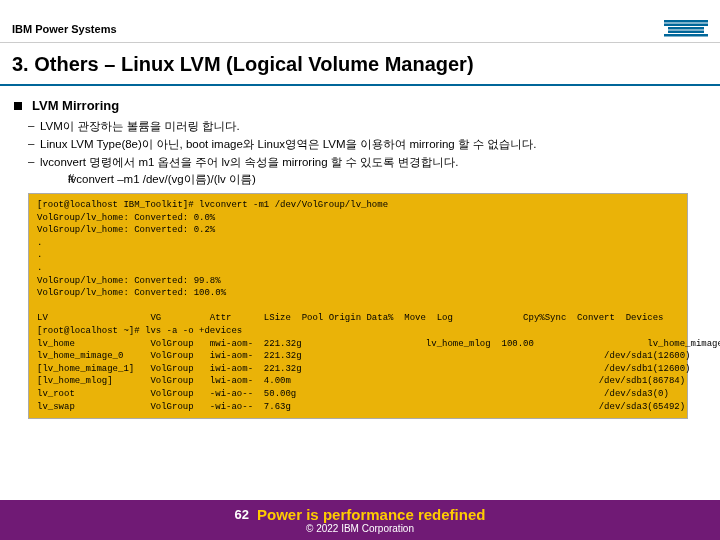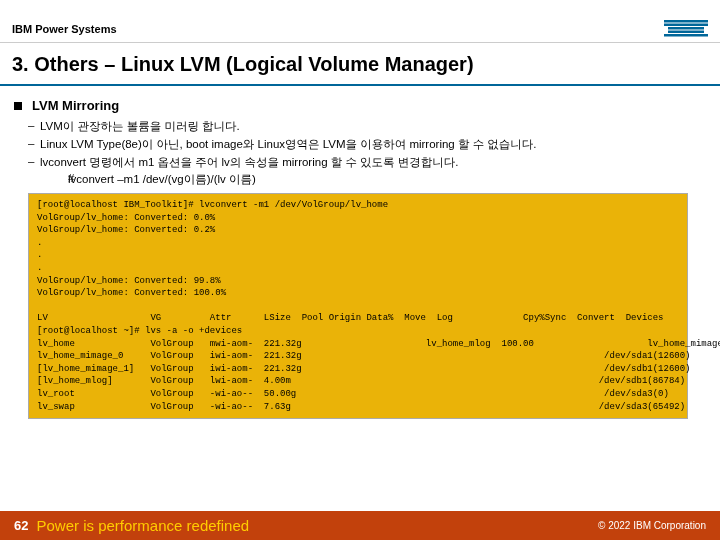--- a/index.html
+++ b/index.html
@@ -91,40 +91,41 @@
       max-width: 660px;
     }
     .terminal-box .term-line {
       white-space: pre;
     }
     #footer {
       position: absolute;
       bottom: 0;
       left: 0;
       right: 0;
-      background: #c2410c;
+      background: #701a75;
       color: #fff;
       display: flex;
       justify-content: space-between;
       align-items: center;
       padding: 6px 14px;
+      flex-direction: column;
     }
     #footer-left {
       display: flex;
       align-items: center;
       gap: 8px;
     }
     #page-num {
       font-size: 13px;
       font-weight: bold;
       color: #fff;
     }
     #footer-tagline {
       font-size: 15px;
-      font-weight: normal;
+      font-weight: bold;
       color: #fff;
     }
     #footer-tagline span {
       color: #ffcc00;
     }
     #footer-right {
       font-size: 10px;
       color: #fff;
     }
   </style>

